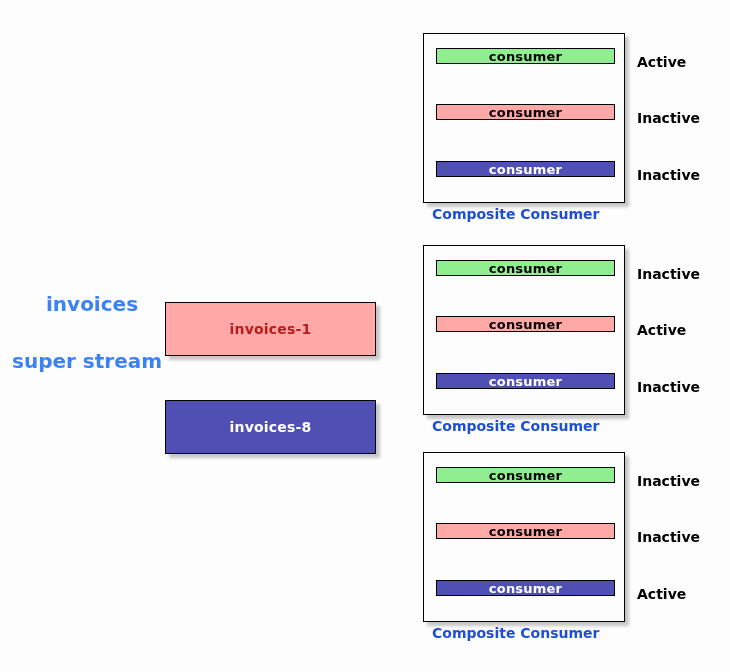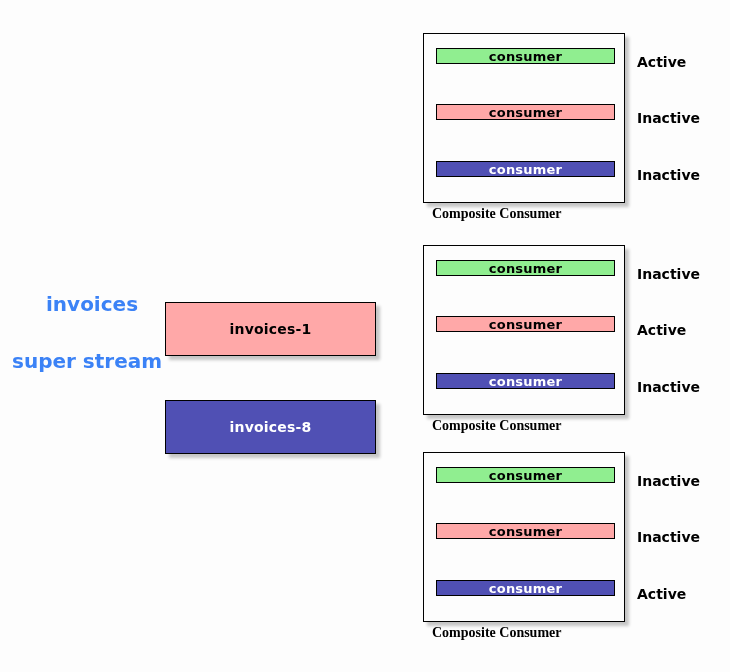--- a/index.html
+++ b/index.html
@@ -51,21 +51,21 @@
   }
   .partition-label {
     font-size: 14px;
     font-weight: bold;
     letter-spacing: 0.2px;
   }
   #partition-0 { top: 204px; background: #90ee90; }
   #partition-1 { top: 302px; background: #ffa8a8; }
   #partition-2 { top: 400px; background: #5050b4; }
   #partition-0 .partition-label { color: #000000; }
-  #partition-1 .partition-label { color: #000000; }
+  #partition-1 .partition-label { color: #b91c1c; }
   #partition-2 .partition-label { color: #ffffff; }
 
   
   .composite-group {
     position: absolute;
     left: 423px;
   }
   #composite-group-0 { top: 33px;  }
   #composite-group-1 { top: 245px; }
   #composite-group-2 { top: 452px; }
@@ -125,23 +125,22 @@
   .status-label.r0 { top: 14px; }
   .status-label.r1 { top: 70px; }
   .status-label.r2 { top: 127px; }
 
   .composite-caption {
     position: absolute;
     left: 9px;
     top: 173px;
     font-size: 14px;
     font-weight: bold;
-    color: #000000;
+    color: #1d4ed8;
     white-space: nowrap;
-    font-family: Liberation Serif, serif;
   }
 </style>
 </head>
 <body>
 
 <div id="canvas">
 
   <div id="stream-name" class="stream-label">invoices</div>
   <div id="stream-kind" class="stream-label">super stream</div>
 

